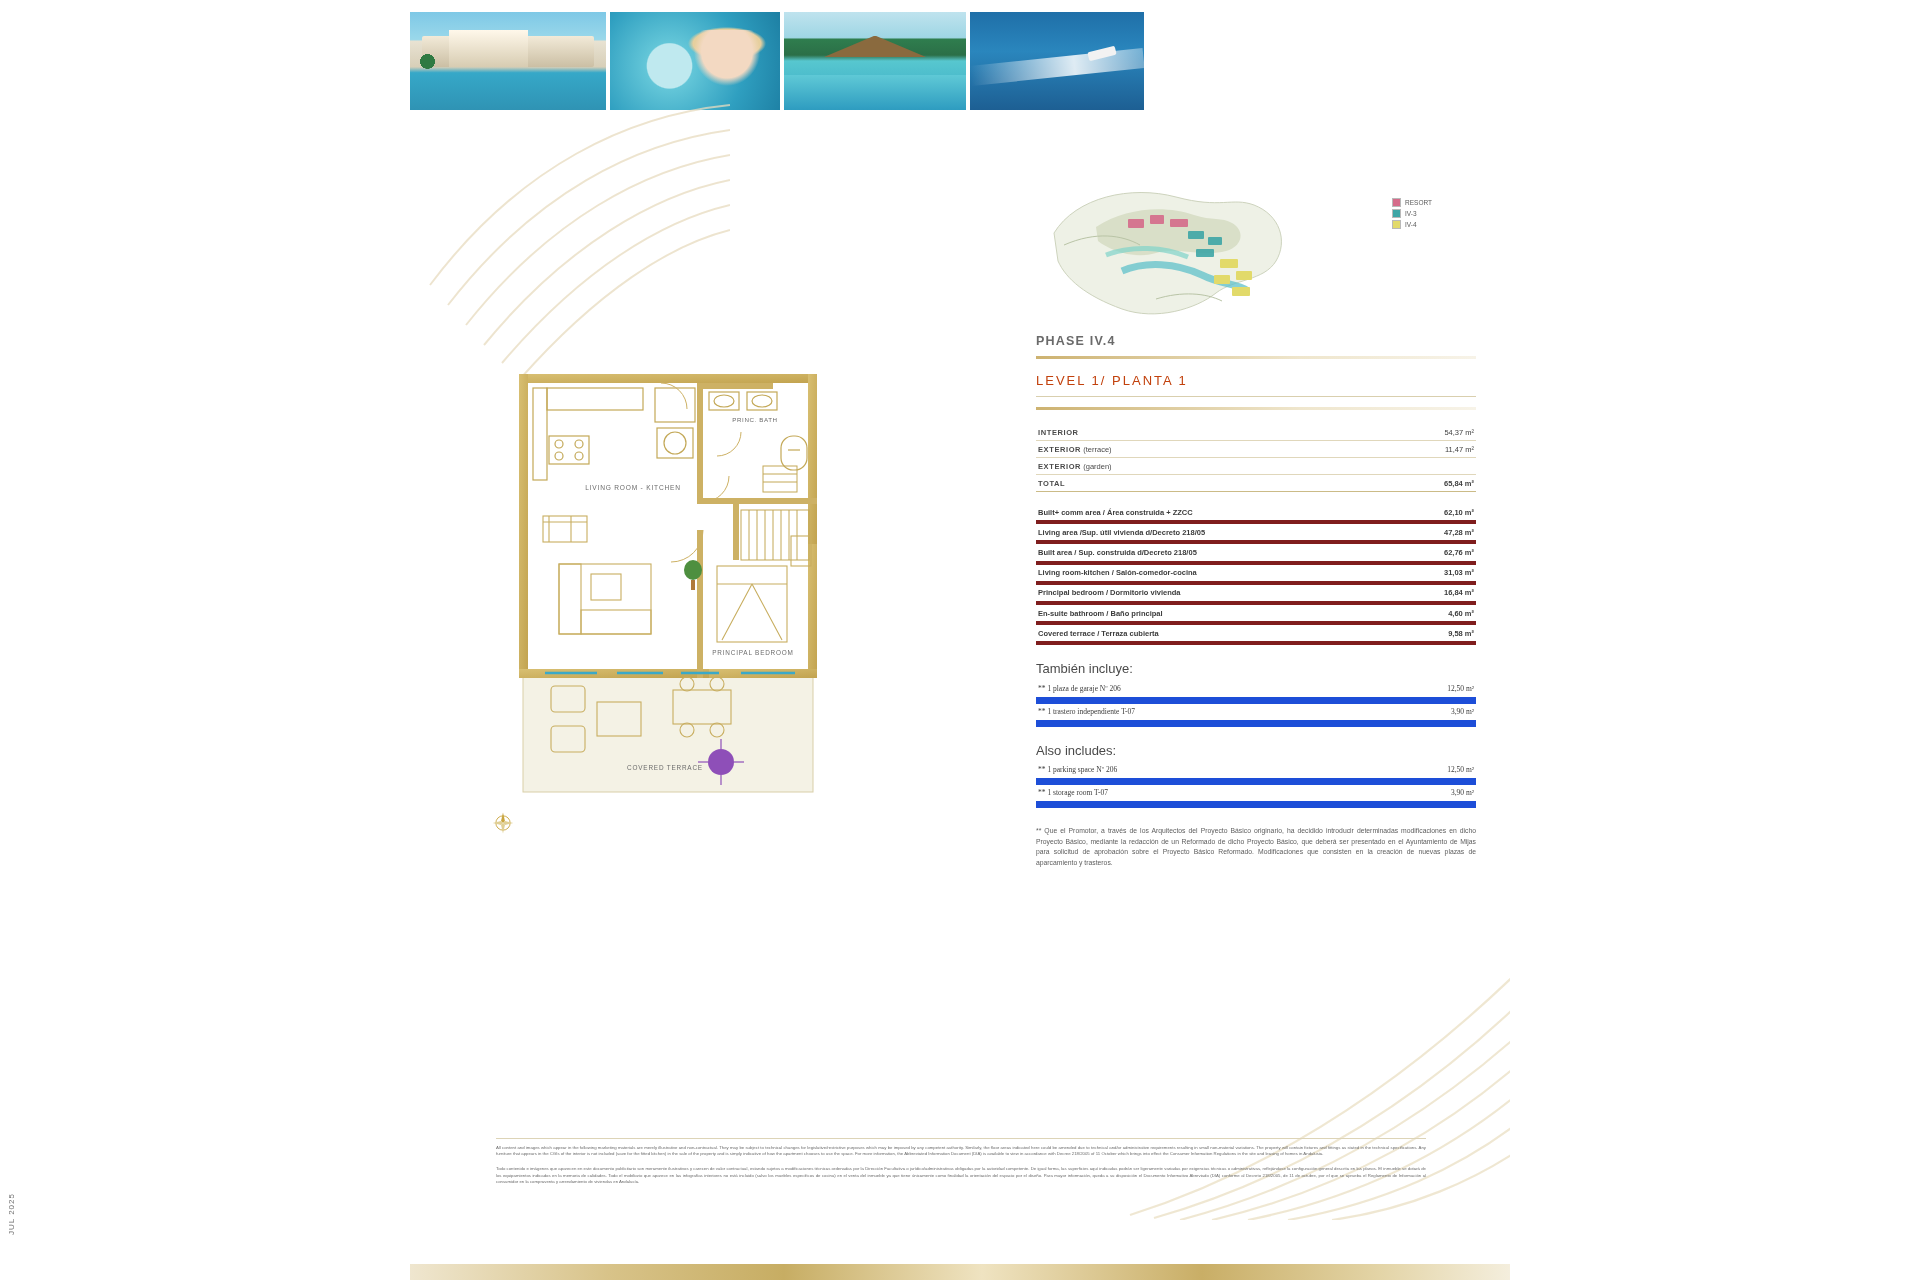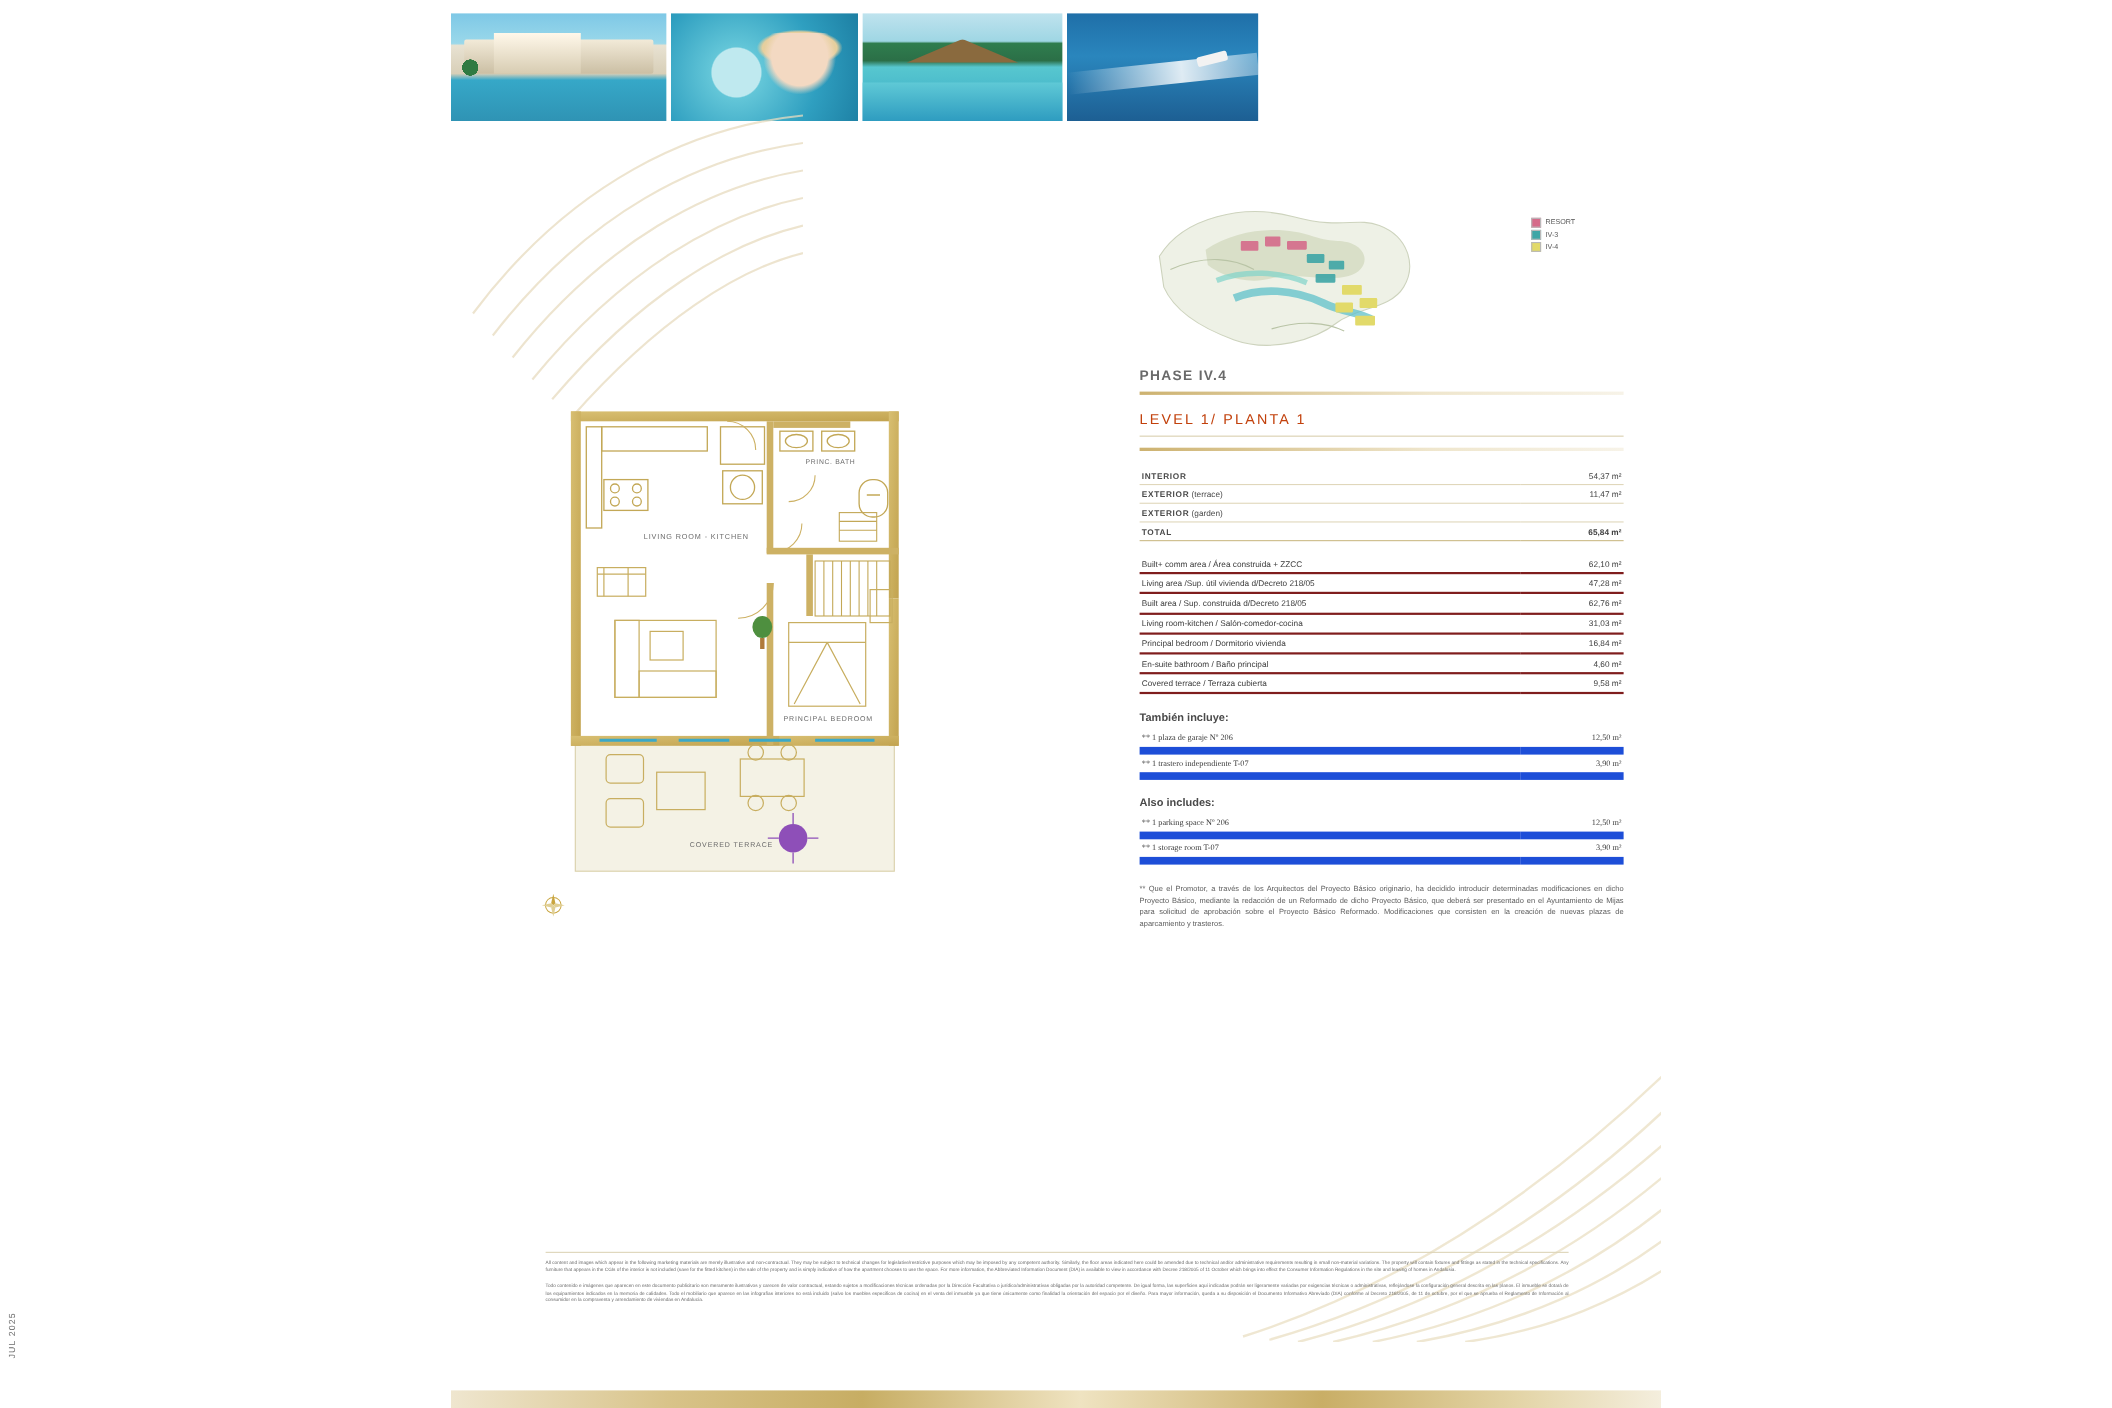--- a/index.html
+++ b/index.html
@@ -58,24 +58,24 @@
 
   table{border-collapse:collapse;width:100%;}
   .tbl-main{margin-top:14px;font-size:7.5px;}
   .tbl-main td{padding:3.5px 2px;border-bottom:1px solid #e0d7bb;}
   .tbl-main td.k{color:#4a4a4a;}
   .tbl-main td.k b{letter-spacing:.6px;}
   .tbl-main td.v{text-align:right;width:90px;color:#3f3f3f;}
   .tbl-main tr.total td{border-bottom:1px solid #cbbb87;font-weight:bold;}
 
   .tbl-detail{margin-top:12px;font-size:7.5px;}
-  .tbl-detail td{padding:3.6px 2px;border-bottom:2px solid #7f1d1d;}
+  .tbl-detail td{padding:3.6px 2px;border-bottom:4px solid #7f1d1d;font-weight:bold;}
   .tbl-detail td.v{text-align:right;width:90px;}
 
-  .subhead{margin-top:16px;font-size:10px;font-weight:bold;color:#4a4a4a;}
+  .subhead{margin-top:16px;font-size:13px;font-weight:normal;color:#4a4a4a;}
   .tbl-inc{margin-top:4px;font-size:7.5px;}
   .tbl-inc td{padding:3.6px 2px;border-bottom:7px solid #1d4ed8;font-family:Liberation Serif, serif;}
   .tbl-inc td.v{text-align:right;width:90px;}
 
   .note{margin-top:18px;font-size:6.8px;line-height:10.5px;color:#5d5d5d;text-align:justify;}
 
   
   .plan{position:absolute;left:95px;top:370px;width:420px;height:440px;}
   .plan svg{display:block;}
   .compass{position:absolute;left:80px;top:810px;width:26px;height:26px;}

